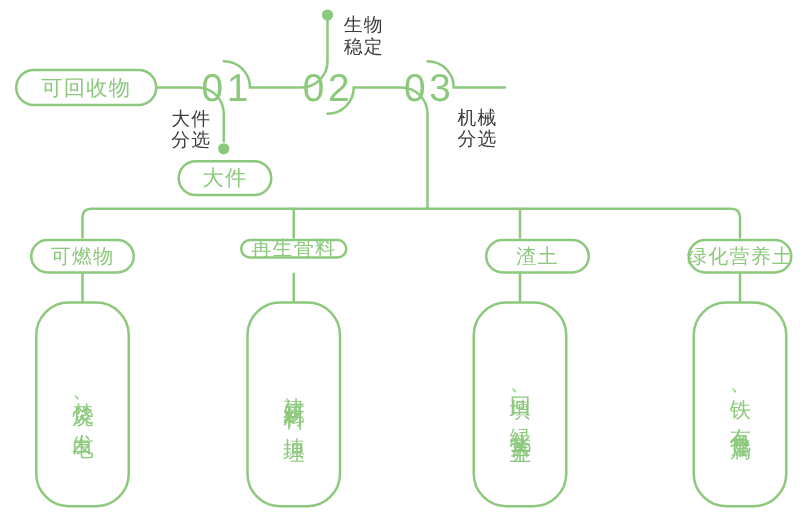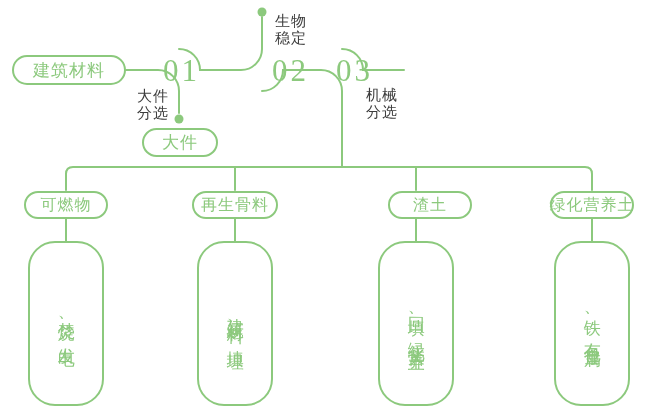--- a/index.html
+++ b/index.html
@@ -18,21 +18,21 @@
     border:2px solid var(--green); border-radius:16px;
     color:var(--green); background:var(--bg);
     display:flex; align-items:center; justify-content:center;
     font-size:17px; letter-spacing:1px; white-space:nowrap;
   }
   .pill.small { font-size:16px; border-radius:15px; }
 
   .num {
     position:absolute; transform:translate(-50%,-50%);
     color:var(--green); font-size:31px; font-weight:100;
-    letter-spacing:3px; line-height:1; padding-left:3px;font-family:Liberation Serif, serif;
+    letter-spacing:3px; line-height:1; padding-left:3px;
   }
 
   .plabel {
     position:absolute; color:var(--dark);
     font-size:15px; line-height:17px; letter-spacing:1px;text-align:center;
   }
   .plabel span { display:block; }
 
   .vbox {
     position:absolute; box-sizing:border-box;
@@ -66,43 +66,43 @@
     <path d="M66,190 V174 Q66,167 73,167 H585 Q592,167 592,174 V190"></path>
     <path d="M235,167 V190"></path>
     <path d="M416,167 V190"></path>
 
     <path d="M66,219 V241"></path>
     <path d="M235,219 V241"></path>
     <path d="M416,219 V241"></path>
     <path d="M592,219 V241"></path>
   </svg>
 
-  <div class="pill" style="left:12px; top:55px; width:114px; height:30px;">建筑材料</div>
+  <div class="pill" style="left:12px; top:55px; width:114px; height:30px;">可回收物</div>
 
   <div class="num" style="left:180px; top:70px;">01</div>
-  <div class="num" style="left:261px; top:70px;margin-left:28px;">02</div>
-  <div class="num" style="left:342px; top:70px;margin-left:11px;">03</div>
+  <div class="num" style="left:261px; top:70px;">02</div>
+  <div class="num" style="left:342px; top:70px;">03</div>
 
   <div class="plabel" style="left:137px; top:87px;">
     <span>大件</span>
     <span>分选</span>
   </div>
   <div class="plabel" style="left:275px; top:12px;">
     <span>生物</span>
     <span>稳定</span>
   </div>
   <div class="plabel" style="left:354px; top:86px;margin-left:12px;">
     <span>机械</span>
     <span>分选</span>
   </div>
 
   <div class="pill" style="left:142px; top:128px; width:76px; height:29px;">大件</div>
 
   <div class="pill small" style="left:24px;  top:191px; width:84px; height:28px;">可燃物</div>
-  <div class="pill small" style="left:192px; top:191px; width:86px; height:28px;">再生骨料</div>
+  <div class="pill small" style="left:192px; top:191px; width:86px; height:16px;">再生骨料</div>
   <div class="pill small" style="left:388px; top:191px; width:84px; height:28px;">渣土</div>
   <div class="pill small" style="left:550px; top:191px; width:84px; height:28px;">绿化营养土</div>
 
   <div class="vbox" style="left:28px;  top:241px; width:76px; height:165px;">
     <span class="vtext">焚烧、发电</span>
   </div>
   <div class="vbox" style="left:197px; top:241px; width:76px; height:165px;">
     <span class="vtext">建筑材料、填埋</span>
   </div>
   <div class="vbox" style="left:378px; top:241px; width:76px; height:165px;">

